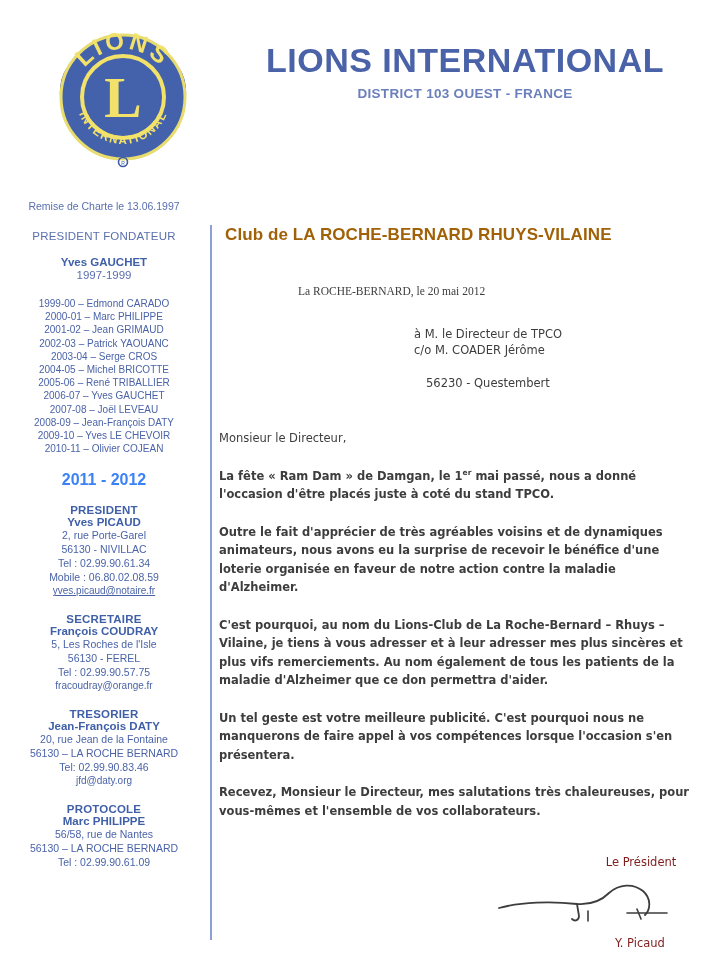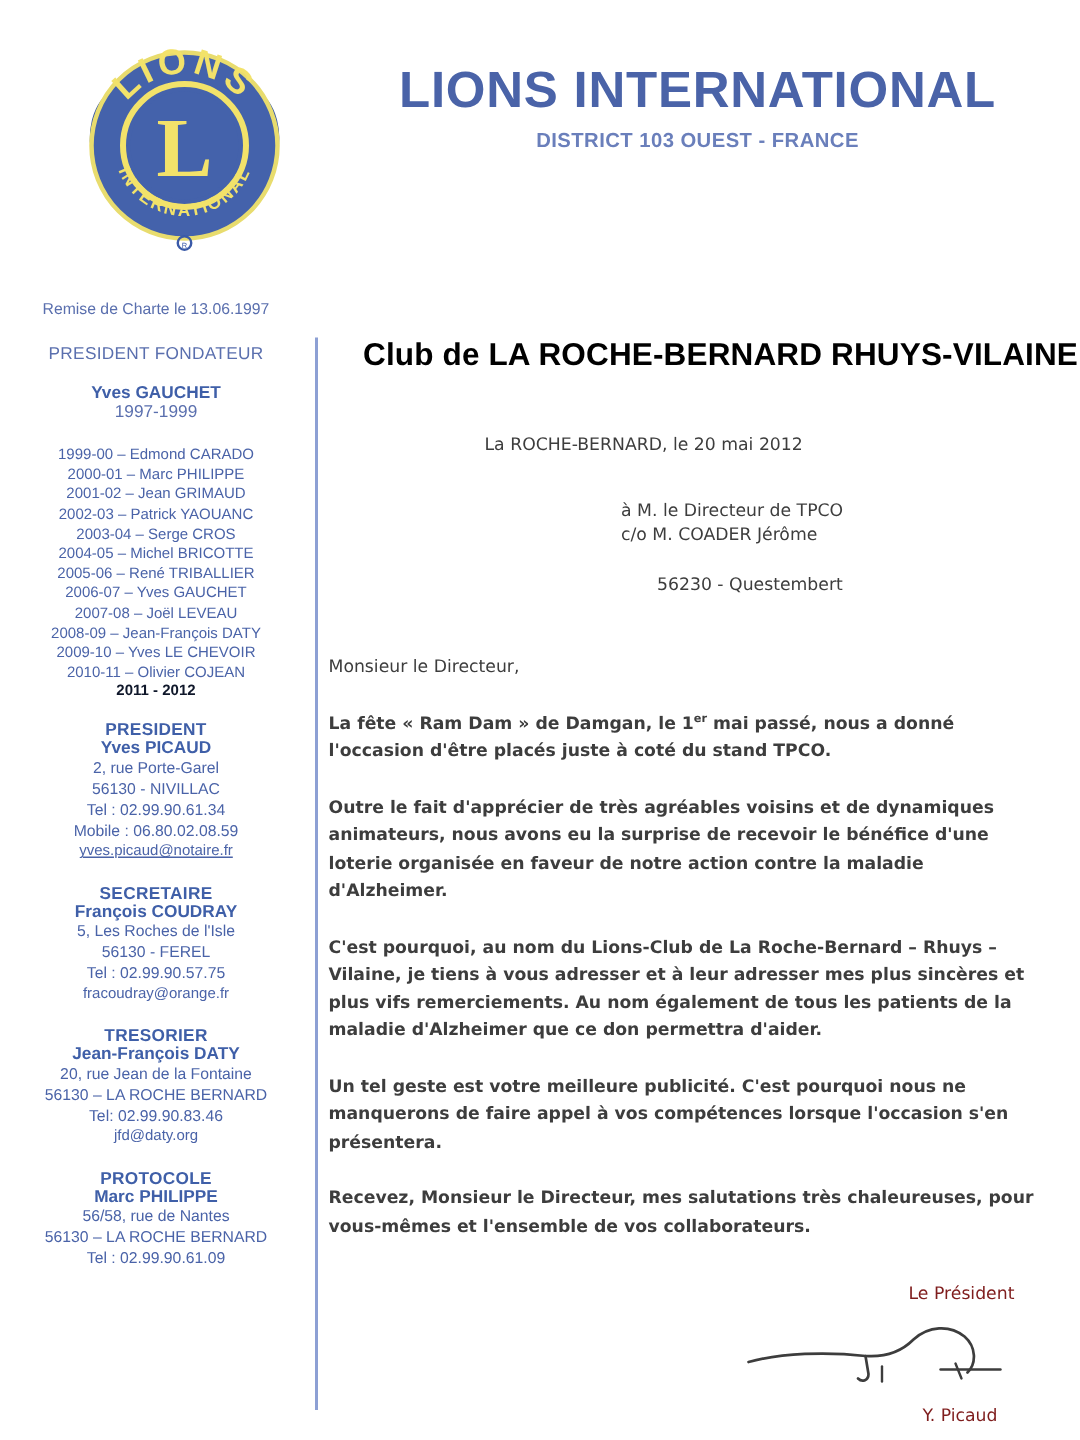--- a/index.html
+++ b/index.html
@@ -97,23 +97,24 @@
     margin-top: 16px;
     text-align: center;
   }
   .presidents div {
     font-size: 10px;
     color: #4a63a8;
     line-height: 13.2px;
     white-space: nowrap;
   }
   .term {
-    font-size: 10px;
-    font-weight: bold;
-    color: #0f172a;
+    margin-top: 16px;
+    font-size: 16px;
+    font-weight: bold;
+    color: #3b82f6;
   }
   .officer {
     margin-top: 15px;
   }
   .officer .role {
     font-size: 11.5px;
     font-weight: bold;
     color: #3f5fa8;
     letter-spacing: 0.2px;
   }
@@ -139,45 +140,46 @@
   
   .letter {
     position: absolute;
     left: 214px;
     top: 225px;
     width: 500px;
     color: #3a3a3a;
   }
   .club-line {
     font-family: "Liberation Sans", sans-serif;
-    font-size: 21px;
-    font-weight: bold;
-    color: #000000;
+    font-size: 17px;
+    font-weight: bold;
+    color: #a16207;
     letter-spacing: 0.1px;
-    margin-left: 28px;
+    margin-left: 11px;
     white-space: nowrap;
   }
   .body-font {
     font-family: "DejaVu Sans", sans-serif;
     color: #3d3d3d;
   }
   .place-date {
     margin-top: 40px;
-    margin-left: 109px;
-    font-size: 11.5px;
+    margin-left: 84px;
+    font-size: 11.5px;
+    font-family: Liberation Serif, serif;
   }
   .recipient {
     margin-top: 29px;
     margin-left: 200px;
     font-size: 11.5px;
     line-height: 16px;
   }
   .recipient .city {
     margin-top: 17px;
-    margin-left: 24px;
+    margin-left: 12px;
   }
   .salutation {
     margin-top: 40px;
     margin-left: 5px;
     font-size: 11.5px;
   }
   .para {
     margin-top: 19px;
     margin-left: 5px;
     width: 478px;

